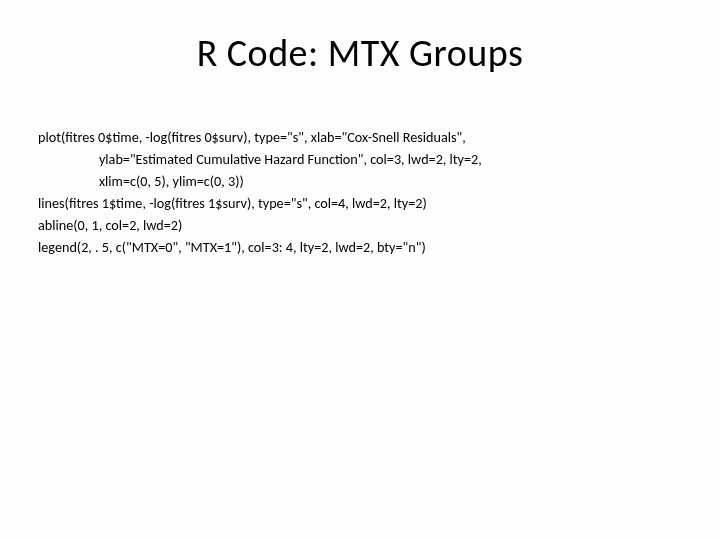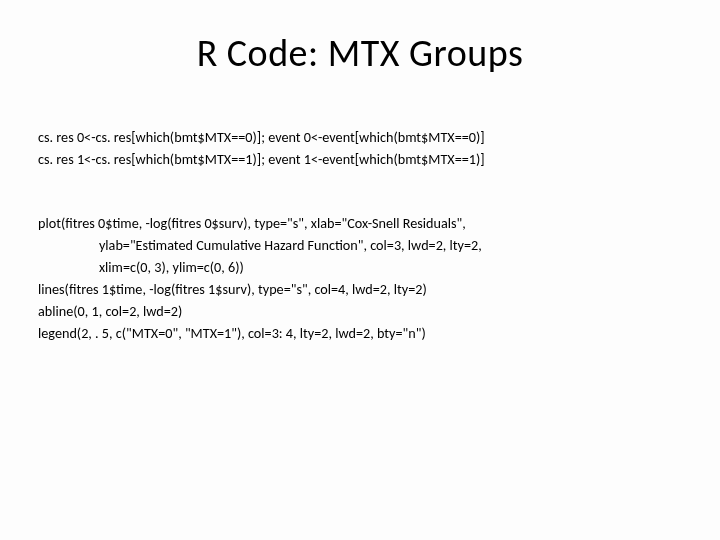--- a/index.html
+++ b/index.html
@@ -39,26 +39,23 @@
     padding-left: 0;
   }
 </style>
 </head>
 <body>
 
 <div class="slide">
 
   <div class="title">R Code: MTX Groups</div>
 
-  <div class="codeblock para">
-<span>cs. res 0&lt;-cs. res[which(bmt$MTX==0)]; event 0&lt;-event[which(bmt$MTX==0)]</span>
-<span>cs. res 1&lt;-cs. res[which(bmt$MTX==1)]; event 1&lt;-event[which(bmt$MTX==1)]</span></div>
 
 
   <div class="codeblock para">
 <span>plot(fitres 0$time, -log(fitres 0$surv), type="s", xlab="Cox-Snell Residuals",</span>
 <span class="indent">                   ylab="Estimated Cumulative Hazard Function", col=3, lwd=2, lty=2,</span>
-<span class="indent">                   xlim=c(0, 3), ylim=c(0, 6))</span>
+<span class="indent">                   xlim=c(0, 5), ylim=c(0, 3))</span>
 <span>lines(fitres 1$time, -log(fitres 1$surv), type="s", col=4, lwd=2, lty=2)</span>
 <span>abline(0, 1, col=2, lwd=2)</span>
 <span>legend(2, . 5, c("MTX=0", "MTX=1"), col=3: 4, lty=2, lwd=2, bty="n")</span></div>
 
 </div>
 
 </body></html>

